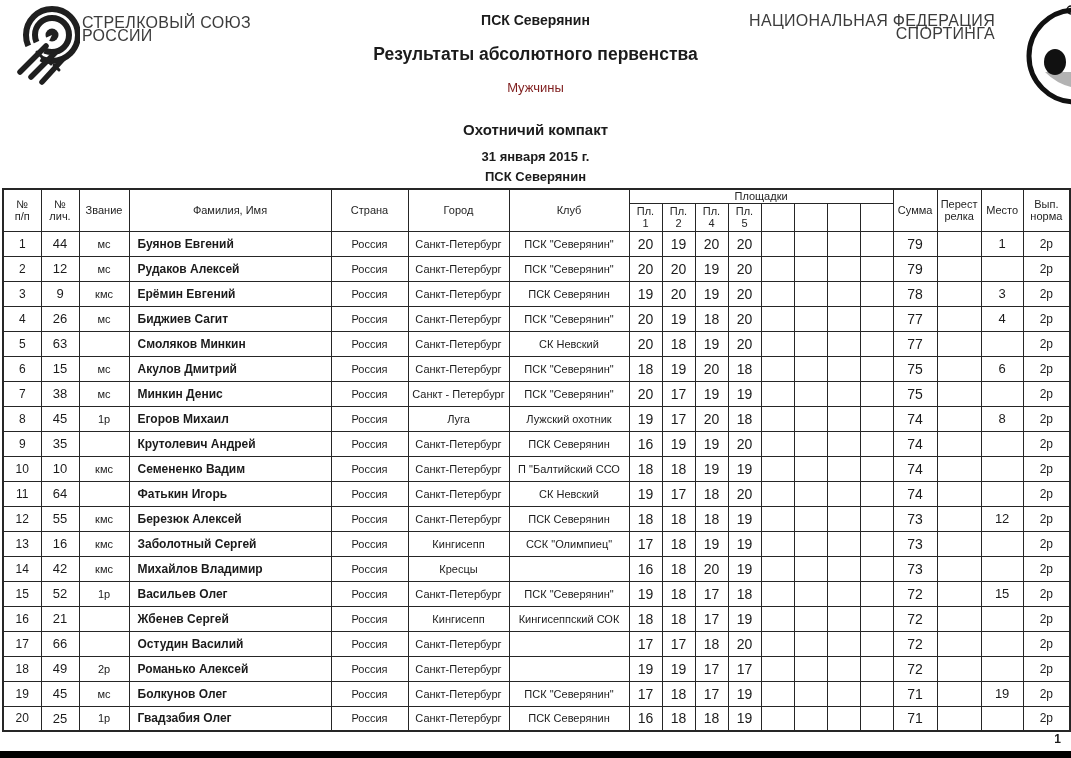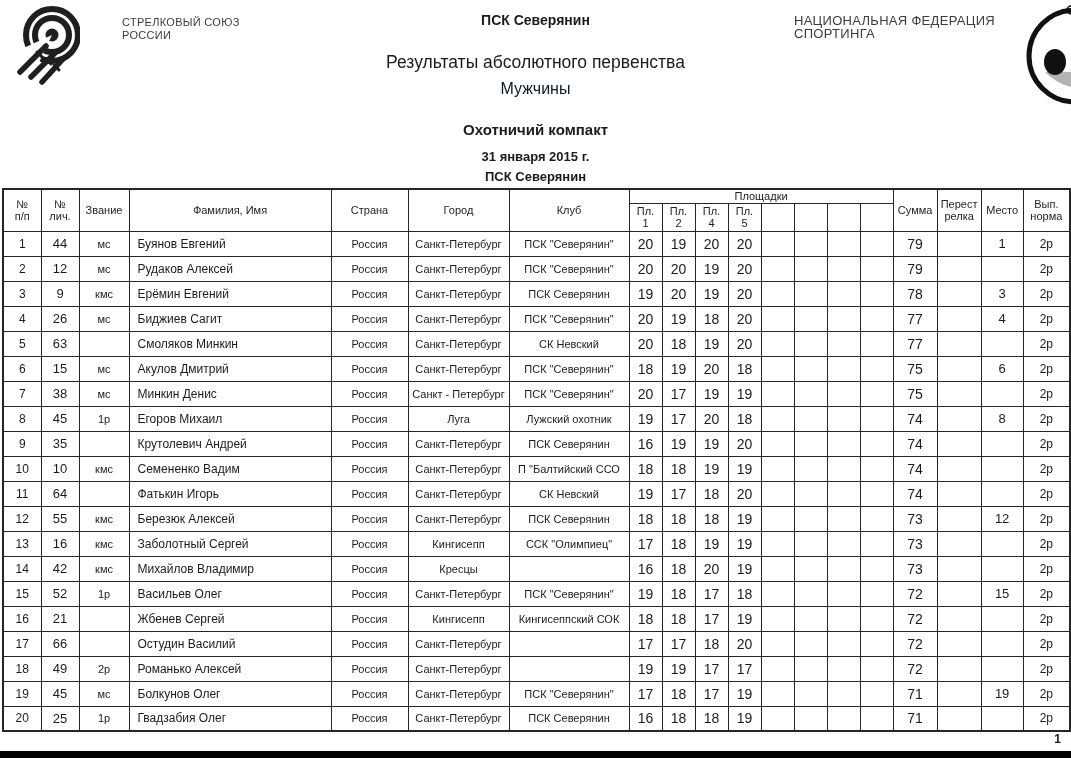--- a/index.html
+++ b/index.html
@@ -1,28 +1,28 @@
 <!DOCTYPE html>
 <html><head>
 <meta charset="utf-8">
 <style>
   html,body{margin:0;padding:0;}
   body{
     width:1071px;height:758px;position:relative;background:#ffffff;
     font-family:"Liberation Sans","DejaVu Sans",sans-serif;color:#1b1b1b;overflow:hidden;
   }
   
-  .org-text-left{position:absolute;left:82px;top:16px;font-size:11px;line-height:13px;color:#3c3c3c;letter-spacing:.3px;margin-left:40px;}
-  .org-text-right{position:absolute;right:76px;top:14px;font-size:13px;line-height:13px;color:#3c3c3c;letter-spacing:.3px;}
+  .org-text-left{position:absolute;left:82px;top:16px;font-size:16px;line-height:13px;color:#3c3c3c;letter-spacing:.3px;}
+  .org-text-right{position:absolute;right:76px;top:14px;font-size:16px;line-height:13px;color:#3c3c3c;text-align:right;letter-spacing:.3px;}
   .left-logo{position:absolute;left:10px;top:6px;}
   .right-logo{position:absolute;right:0;top:4px;width:56px;height:104px;overflow:hidden;}
   .title-line{position:absolute;left:0;right:0;text-align:center;}
   .t1{top:12px;font-size:14px;font-weight:bold;}
-  .t2{top:44px;font-size:17.5px;font-weight:normal;margin-top:8px;}
-  .t3{top:80px;font-size:16px;color:#0f172a;}
+  .t2{top:44px;font-size:17.5px;font-weight:bold;}
+  .t3{top:80px;font-size:13px;color:#7f1d1d;}
   .t4{top:121px;font-size:15px;font-weight:bold;}
   .t5{top:140px;font-size:13px;font-weight:bold;margin-top:9px;}
   .t6{top:169px;font-size:13px;font-weight:bold;}
   
   table.results{
     position:absolute;left:2px;top:188px;width:1067px;
     border-collapse:collapse;table-layout:fixed;border:2px solid #262626;
   }
   table.results th,table.results td{
     border:1px solid #262626;padding:0;overflow:hidden;white-space:nowrap;
@@ -31,21 +31,21 @@
     font-weight:normal;font-size:11px;line-height:12px;text-align:center;
     vertical-align:middle;white-space:pre-line;color:#242424;
   }
   thead tr.group-row{height:14px;}
   thead tr.sub-row{height:28px;}
   th.h-name{text-align:left;padding-left:8px;}
   th.h-sub{font-size:10.5px;line-height:11px;vertical-align:top;padding-top:1px;}
   tbody tr{height:25px;}
   td{vertical-align:middle;}
   .c-mid{text-align:center;}
-  .c-left{text-align:left;padding-left:8px !important;}
+  .c-left{text-align:left;padding-left:8px !important;font-weight:bold;}
   .f11{font-size:11px;}
   .f12{font-size:12px;}
   .f13{font-size:13px;}
   .f14{font-size:14px;}
   
   .page-number{position:absolute;right:10px;top:732px;font-size:12px;font-weight:bold;}
   .bottom-bar{position:absolute;left:0;right:0;bottom:0;height:7px;background:#000;}
 </style>
 </head>
 <body>

